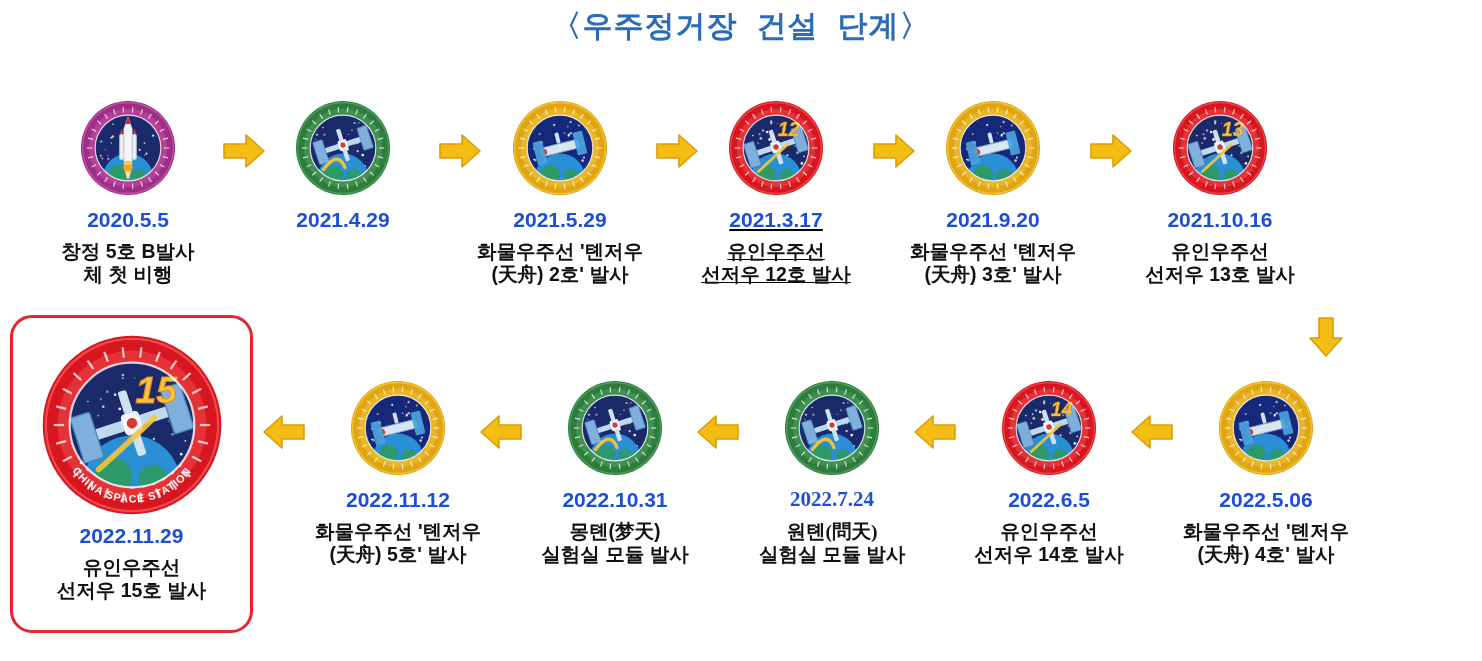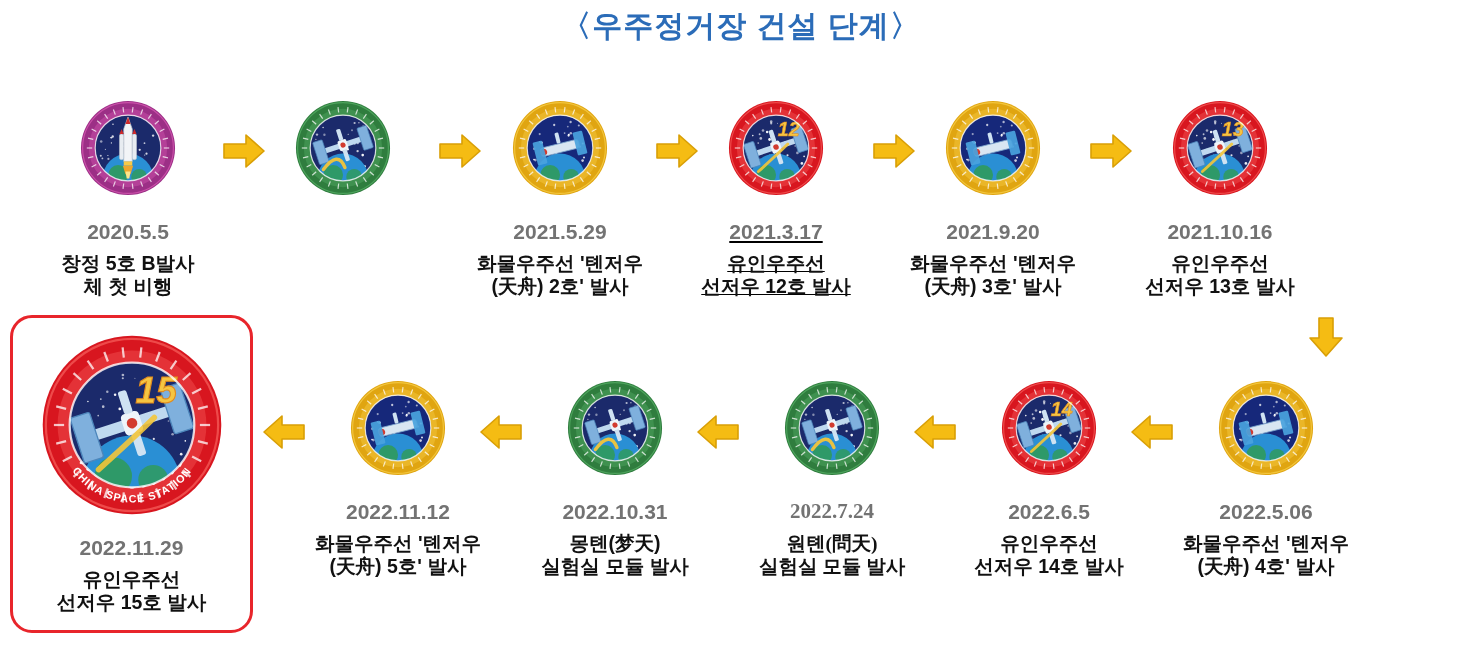--- a/index.html
+++ b/index.html
@@ -10,36 +10,37 @@
     position:relative;
     overflow:hidden;
     -webkit-font-smoothing:antialiased;
   }
   #title{
     position:absolute;left:0;top:6px;width:1482px;
     text-align:center;
     font-size:30px;font-weight:bold;
     color:#2b6cb8;
     letter-spacing:1px;
+    font-family:Liberation Mono, monospace;
   }
   .step{
     position:absolute;
     width:216px;
     text-align:center;
   }
   .badge-wrap{
     height:112px;
     display:flex;align-items:center;justify-content:center;
   }
   .badge-wrap svg{display:block;}
   .date{
     font-size:21px;font-weight:bold;
-    color:#737373;
+    color:#1d4ed8;
     line-height:1.12;
-    margin-top:16px;
+    margin-top:4px;
     white-space:nowrap;
   }
   .desc{
     font-size:19.5px;font-weight:bold;
     color:#111111;
     line-height:1.18;
     margin-top:8px;
     white-space:pre-line;
   }
   .arrow{position:absolute;}
@@ -240,20 +241,21 @@
     <rect x="-34" y="-14" width="12" height="28" rx="1.4" fill="none" stroke="#4d86bb" stroke-width="0.8"></rect>
     <rect x="22" y="-14" width="12" height="28" rx="1.4" fill="none" stroke="#4d86bb" stroke-width="0.8"></rect>
     <rect x="-2.6" y="-20" width="5.2" height="14" rx="1.5" fill="#cfe2f2"></rect>
     <rect x="-2.6" y="6" width="5.2" height="14" rx="1.5" fill="#cfe2f2"></rect>
   </g>
           <path d="M 29.4 70.56 Q 44.1 50.96 50.96 68.6" stroke="#f3c53a" stroke-width="3.43" fill="none" stroke-linecap="round" opacity="0.95"></path>
     <circle cx="49" cy="49" r="32.830000000000005" fill="none" stroke="#ffffff" stroke-width="1.176" opacity="0.8"></circle>
 
   </svg>
       </div>
+      <div class="date">2021.4.29</div>
     </div>
     <div class="step" style="left: 452px; top: 92px;">
       <div class="badge-wrap">
         <svg width="98" height="98" viewBox="0 0 98 98" xmlns="http://www.w3.org/2000/svg">
     <circle cx="49" cy="49" r="47.04" fill="#e0a511"></circle>
     <circle cx="49" cy="49" r="45.3936" fill="none" stroke="#f2c53c" stroke-width="1.176"></circle>
     <circle cx="49" cy="49" r="39.2" fill="#f2c53c" opacity="0.55"></circle>
     <line x1="84.8" y1="49.0" x2="90.2" y2="49.0" stroke="#ffffff" stroke-width="1.176" opacity="0.75"></line>
           <line x1="83.7" y1="57.6" x2="89.0" y2="58.9" stroke="#ffffff" stroke-width="1.176" opacity="0.75"></line>
           <line x1="80.7" y1="65.6" x2="85.4" y2="68.1" stroke="#ffffff" stroke-width="1.176" opacity="0.75"></line>

